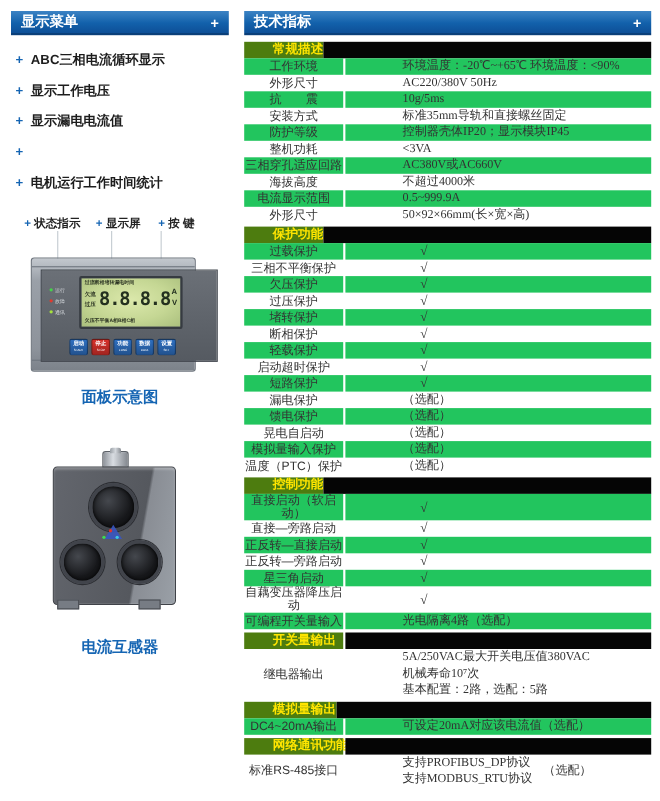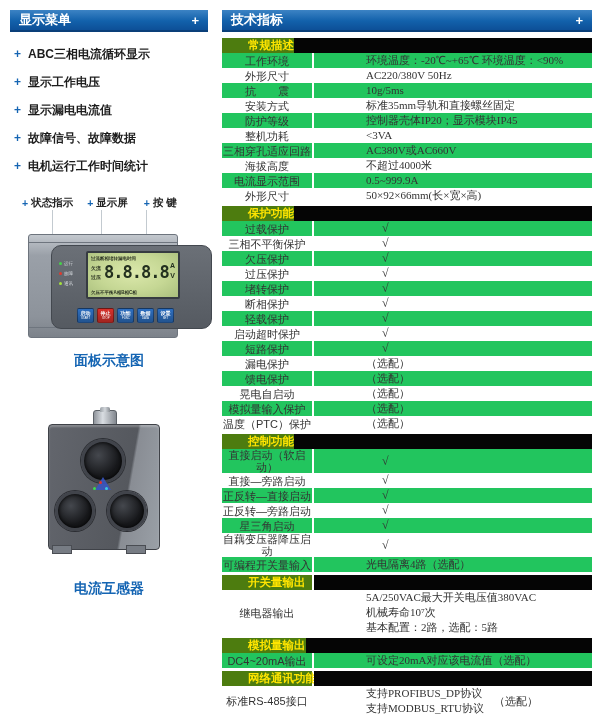--- a/index.html
+++ b/index.html
@@ -16,21 +16,21 @@
   
   #annots{position:absolute;left:22px;top:196px;width:180px;display:flex;font-size:10.5px;color:#222;font-weight:bold;}
   .annot{display:flex;align-items:center;}
   .annot .plus{color:#1565b3;margin-right:3px;font-weight:bold;}
   .leader{position:absolute;width:1px;background:#c3cad0;}
   
   #panel-dev{position:absolute;left:28px;top:234px;width:150px;height:104px;border-radius:3px;
     background:linear-gradient(#c3c8ce,#9aa0a8 20%,#8d939b 80%,#7c828a);border:1px solid #6d747d;box-sizing:border-box;}
   #panel-dev .ridge-t{position:absolute;left:0;top:7px;width:100%;height:1px;background:#6e757e;}
   #panel-dev .ridge-b{position:absolute;left:0;bottom:9px;width:100%;height:1px;background:#6e757e;}
-  #panel-inner{position:absolute;left:22px;top:10px;width:161px;height:84px;border-radius:10px;
+  #panel-inner{position:absolute;left:8px;top:10px;width:161px;height:84px;border-radius:0;
     background:linear-gradient(#6b7077,#555a61);border:1px solid #43484f;box-sizing:border-box;}
   #lcd{position:absolute;left:34px;top:5px;width:94px;height:48px;border:2px solid #363b41;border-radius:2px;
     background:radial-gradient(ellipse at 50% 45%,#dbe8ab 0%,#c5d794 55%,#aabf7d 100%);box-sizing:border-box;overflow:hidden;}
   .lcd-small{font-size:5px;line-height:6px;color:#2c3423;white-space:nowrap;font-weight:bold;transform:scale(.9);transform-origin:left top;}
   #lcd-top{position:absolute;left:3px;top:2px;}
   #lcd-bottom{position:absolute;left:3px;bottom:2px;}
   #lcd-left{position:absolute;left:3px;top:11px;font-size:5px;line-height:9px;color:#2c3423;font-weight:bold;}
   #lcd-digits{position:absolute;left:16px;top:9px;font-family:"DejaVu Sans Mono",monospace;
     font-size:17px;font-weight:bold;color:#23301f;letter-spacing:-1px;}
   #lcd-units{position:absolute;right:3px;top:8px;font-size:7px;line-height:10px;font-weight:bold;color:#23301f;text-align:right;}
@@ -97,21 +97,20 @@
     <div class="menu-item">
       <span class="plus">+</span>
       <span>显示工作电压</span>
     </div>
     <div class="menu-item">
       <span class="plus">+</span>
       <span>显示漏电电流值</span>
     </div>
     <div class="menu-item">
       <span class="plus">+</span>
-      <span>故障信号、故障数据</span>
     </div>
     <div class="menu-item">
       <span class="plus">+</span>
       <span>电机运行工作时间统计</span>
     </div>
   </div>
 
 <div id="annots">
     <span class="annot" style="margin-right: 14px;">
       <span class="plus">+</span>

